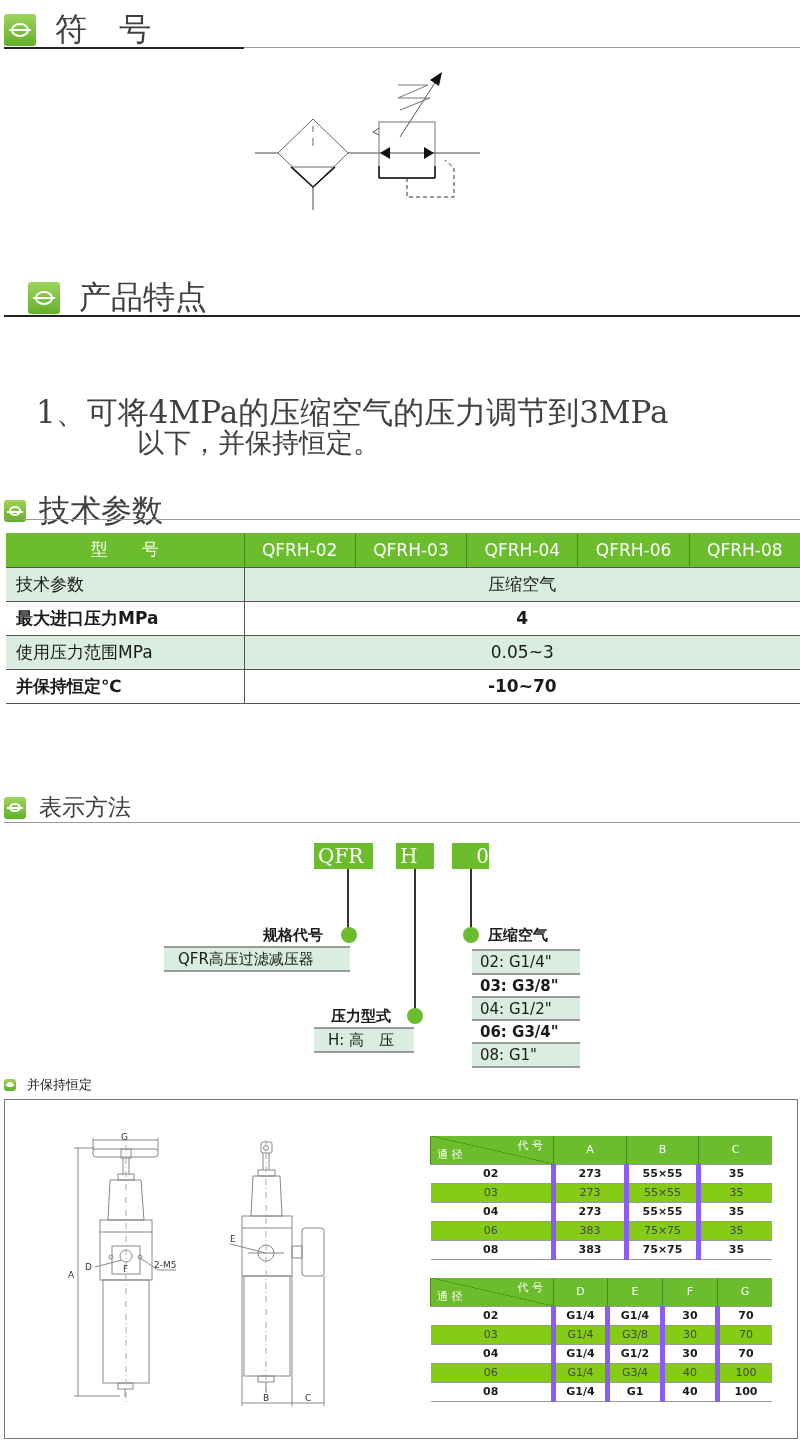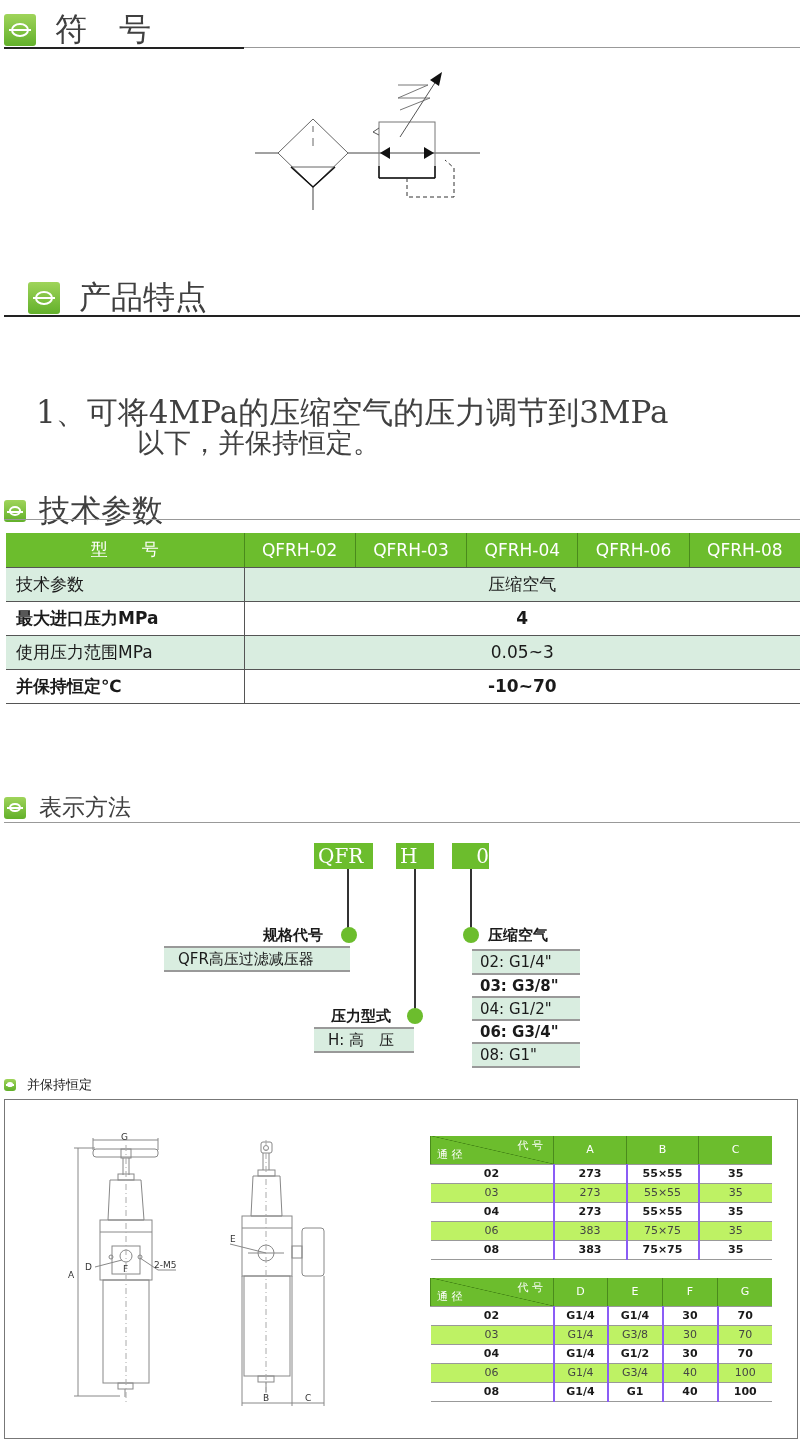--- a/index.html
+++ b/index.html
@@ -23,24 +23,24 @@
   .code-box { position: absolute; background: #6cbd2d; color: #fff; font-family: "DejaVu Serif", serif; font-size: 20px; line-height: 26px; padding-left: 4px; overflow: hidden; white-space: nowrap; }
   .vline { position: absolute; width: 2px; background: #333; }
   .dot { position: absolute; width: 16px; height: 16px; border-radius: 50%; background: #6cbd2d; }
   .opt { position: absolute; font-size: 15px; line-height: 22px; padding-left: 8px; border-top: 2px solid #999; }
   .opt.g { background: #d9ede0; }
   .opt.b { font-weight: bold; }
   .lbl-b { position: absolute; font-weight: bold; font-size: 15px; }
 
   .dim-frame { position: absolute; left: 4px; top: 1099px; width: 794px; height: 340px; border: 1px solid #777; }
   table.dim { border-collapse: collapse; position: absolute; font-size: 11px; }
-  table.dim td { height: 19px; text-align: center; border-bottom: 1px solid #999; border-left: 2px solid #8b5cf6; }
+  table.dim td { height: 19px; text-align: center; border-bottom: 1px solid #999; border-left: 5px solid #8b5cf6; }
   table.dim td:first-child { border-left: none; }
   table.dim tr.hdr td { background: #6cbd2d; color: #fff; height: 28px; border-left: 1px solid #4a8a1c; }
-  table.dim tr.alt td { background: #bef264; color: #444; text-align: center; }
+  table.dim tr.alt td { background: #84cc16; color: #444; text-align: center; }
   table.dim tr.bold td { font-weight: bold; }
   .diag { position: relative; }
   .diag .tl { position: absolute; right: 10px; top: 2px; font-size: 11px; }
   .diag .bl { position: absolute; left: 6px; bottom: 2px; font-size: 11px; }
 </style>
 </head>
 <body>
 
 <div class="abs" style="left:4px;top:8px;">
   <span class="sec-icon" style="width:32px;height:32px;vertical-align:middle;"></span>

